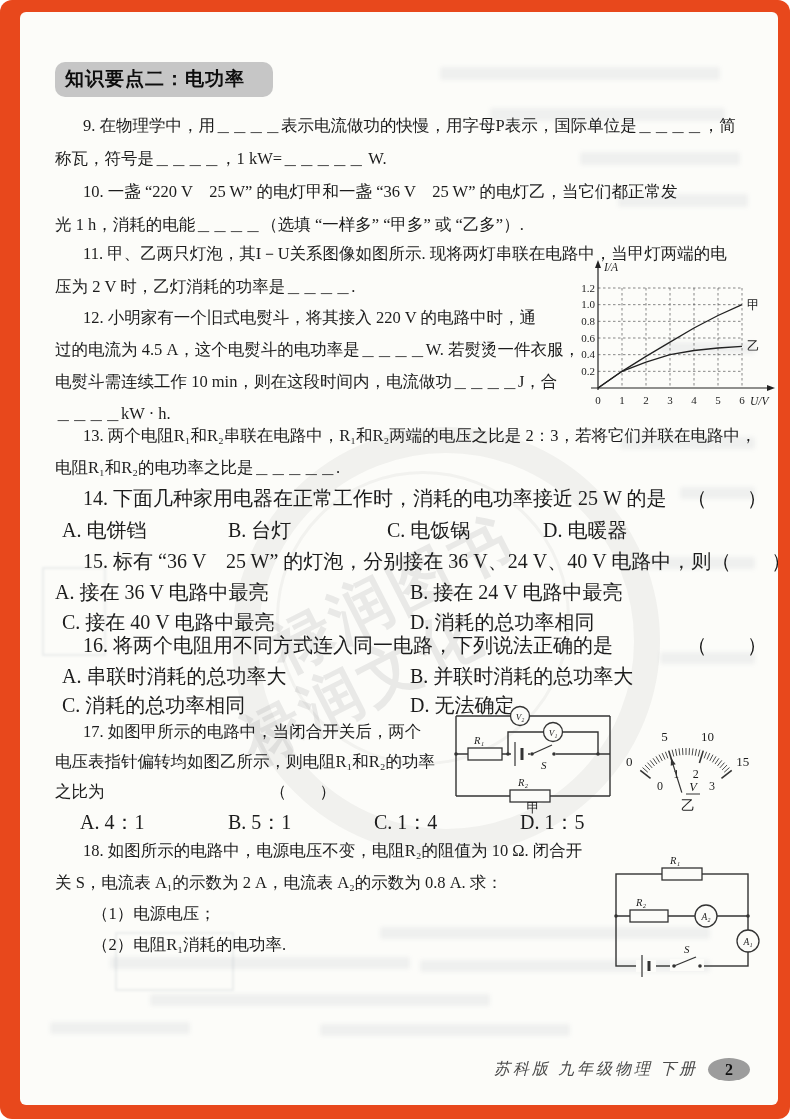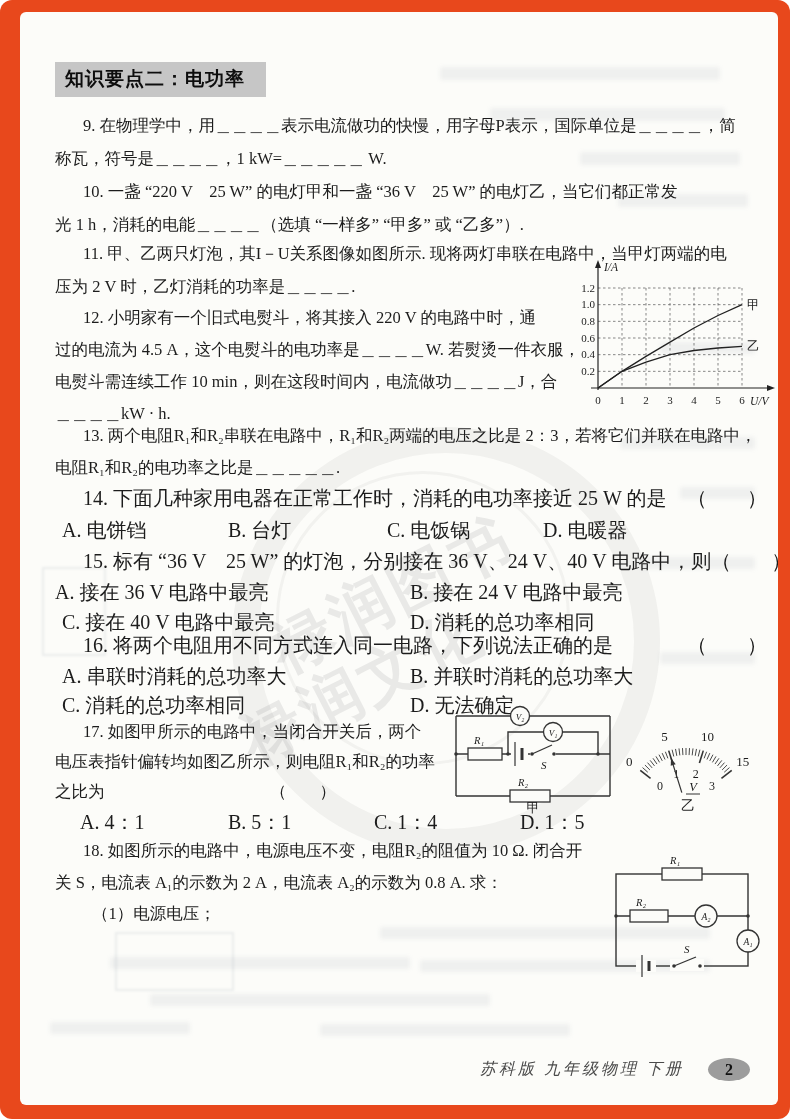--- a/index.html
+++ b/index.html
@@ -6,24 +6,24 @@
   .frame{position:relative;width:790px;height:1119px;background:#e8481c;border-radius:12px;overflow:hidden;
          font-family:"Liberation Serif","DejaVu Serif",serif;}
   .page{position:absolute;left:20px;top:12px;right:12px;bottom:14px;background:#fcfcf9;border-radius:6px;overflow:hidden;}
   .line{position:absolute;left:35px;width:715px;font-size:16.5px;color:#1c1c1c;white-space:nowrap;line-height:24px;}
   .indent{padding-left:28px;}
   .qrow{position:absolute;left:35px;width:712px;display:flex;justify-content:space-between;font-size:20px;color:#1c1c1c;white-space:nowrap;line-height:24px;}
   .qrow .stem{padding-left:28px;}
   .optrow{position:absolute;left:35px;width:715px;height:24px;font-size:20px;color:#1c1c1c;}
   .optrow span{position:absolute;white-space:nowrap;}
   .headerbox{position:absolute;left:35px;top:50px;background:#c6c6c6;color:#0d0d0d;
-             font-size:19px;font-weight:bold;padding:4px 21px 5px 10px;letter-spacing:1px;}
+             font-size:19px;font-weight:bold;padding:4px 28px 5px 10px;letter-spacing:1px;border-radius:10px;}
   .fig{position:absolute;}
   svg text{font-family:"Liberation Serif","DejaVu Serif",serif;fill:#1c1c1c;}
-  .footer{position:absolute;top:1046px;right:28px;display:flex;align-items:center;gap:24px;}
+  .footer{position:absolute;top:1046px;right:28px;display:flex;align-items:center;gap:10px;}
   .footer .flabel{font-size:16px;font-style:italic;color:#4a4a4a;letter-spacing:3px;}
   .badge{display:flex;align-items:center;justify-content:center;width:42px;height:23px;border-radius:50%;
          background:#9c9c9c;color:#101010;font-weight:bold;font-size:16px;}
   
   .wm-ring{position:absolute;left:212px;top:415px;width:376px;height:376px;border:26px solid rgba(60,60,60,0.055);
            border-radius:50%;pointer-events:none;}
   .wm-ring2{position:absolute;left:256px;top:459px;width:288px;height:288px;border:3px solid rgba(60,60,60,0.05);
             border-radius:50%;pointer-events:none;}
   .wm-text{position:absolute;font-size:62px;font-weight:bold;color:rgba(70,70,75,0.10);white-space:nowrap;
            transform:rotate(-27deg);pointer-events:none;letter-spacing:4px;}
@@ -259,20 +259,21 @@
           </g>
         <text x="99" y="89" font-size="12.5" text-anchor="middle" font-style="italic">V</text>
         <line x1="92" y1="92" x2="106" y2="92" stroke="#333" stroke-width="1"></line>
         <text x="94" y="108" font-size="14" text-anchor="middle">乙</text>
       </svg>
     </div>
 
     <div class="line indent" style="top:827px;width:560px;">18. 如图所示的电路中，电源电压不变，电阻R₂的阻值为 10 Ω. 闭合开</div>
     <div class="line" style="top:859px;width:560px;">关 S，电流表 A₁的示数为 2 A，电流表 A₂的示数为 0.8 A. 求：</div>
     <div class="line" style="top:890px;left:72px;width:400px;">（1）电源电压；</div>
+    <div class="line" style="top:921px;left:72px;width:400px;">（2）电阻R₁消耗的电功率.</div>
 
     <div class="fig" style="left:586px;top:842px;width:158px;height:132px;">
       <svg width="158" height="132" viewBox="0 0 158 132">
         <g stroke="#333" stroke-width="1.4" fill="none">
           <rect x="10" y="20" width="132" height="92"></rect>
           <line x1="10" y1="62" x2="142" y2="62"></line>
         </g>
         <rect x="56" y="14" width="40" height="12" fill="#fcfcf9" stroke="#333" stroke-width="1.3"></rect>
         <text x="64" y="10" font-size="10.5" font-style="italic">R₁</text>
         <rect x="24" y="56" width="38" height="12" fill="#fcfcf9" stroke="#333" stroke-width="1.3"></rect>

